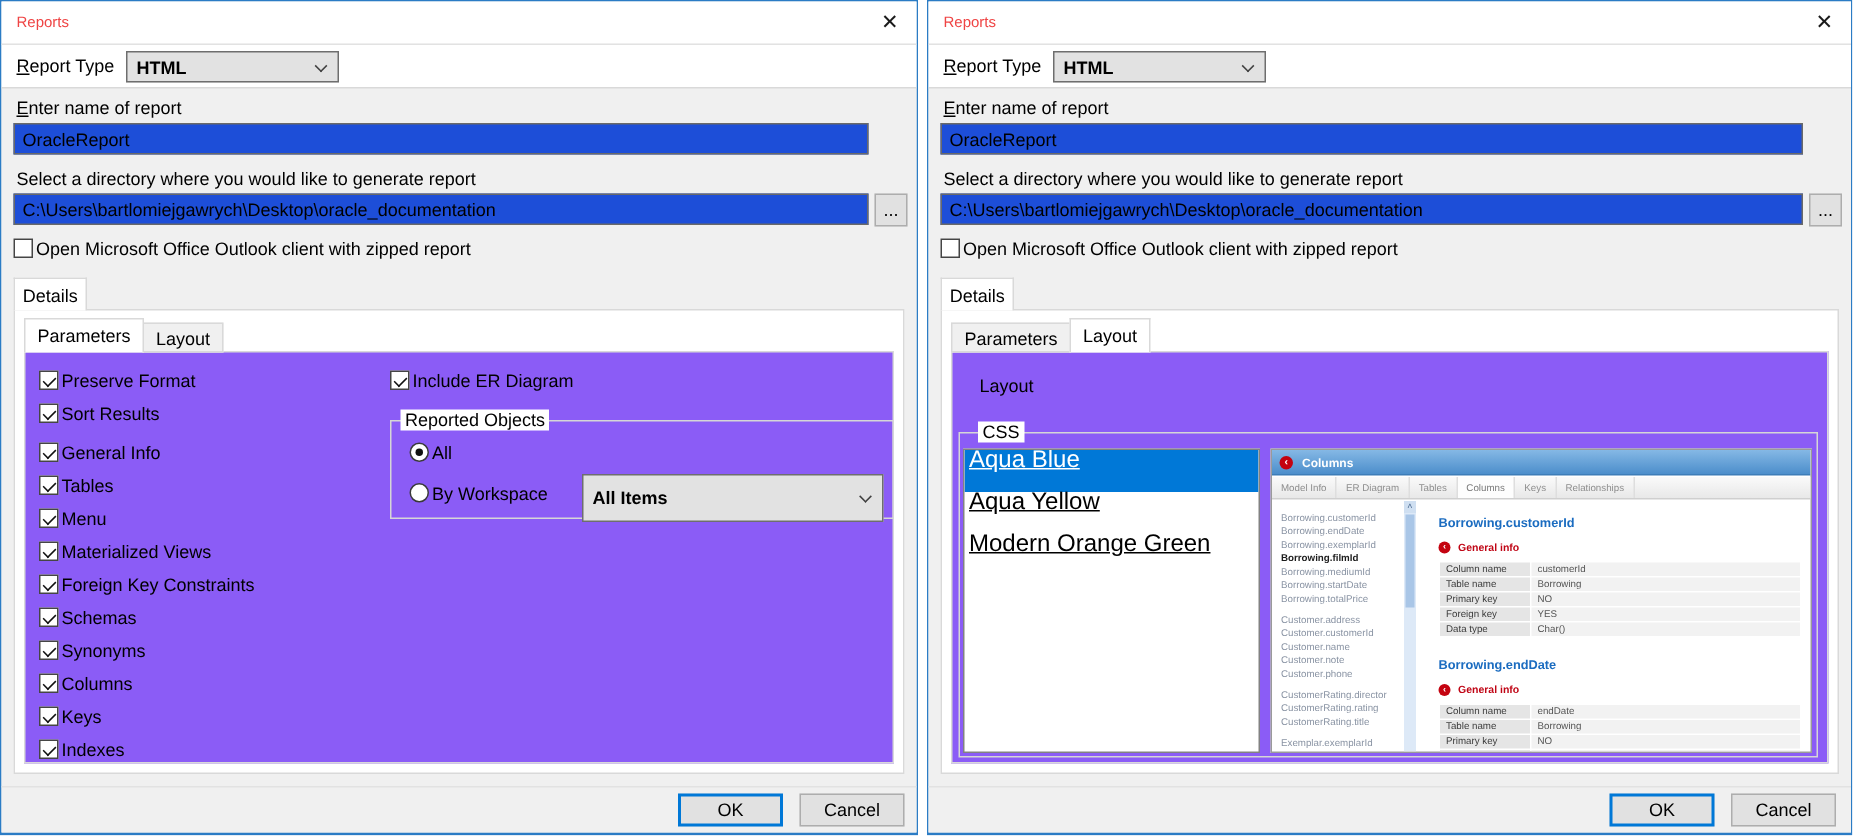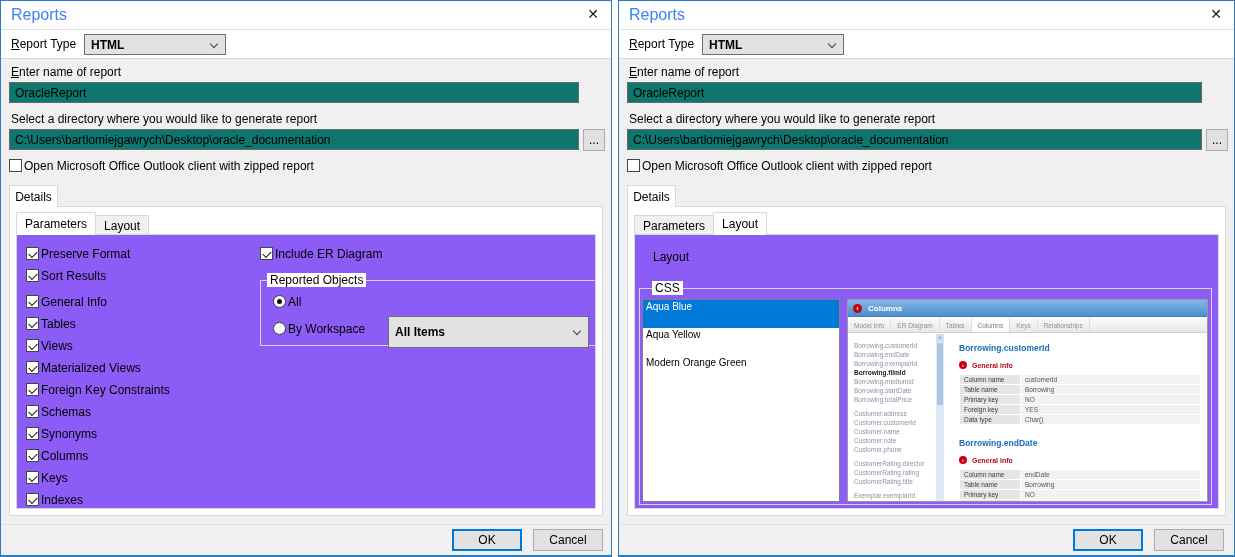--- a/index.html
+++ b/index.html
@@ -5,42 +5,42 @@
   * { margin:0; padding:0; box-sizing:border-box; }
   html,body { background:#ffffff; }
   body { font-family:"Liberation Sans", sans-serif; font-size:12px; color:#000; }
   .stage { position:relative; width:1235px; height:557px; background:#fff; overflow:hidden; }
 
   
   .dialog { position:absolute; top:0; height:557px; background:#f0f0f0;
             border:1px solid #2b7cc5; border-bottom-width:2px; }
   .titlebar { position:absolute; top:0; left:0; right:0; height:28px; background:#fff;
               display:flex; align-items:center; padding:0 10px; }
-  .titlebar .title { font-size:16px; color:#3b82f6; }
+  .titlebar .title { font-size:10px; color:#ef4444; }
   .close-x { position:absolute; right:12px; top:5px; font-size:14px; color:#1a1a1a;
              line-height:16px; cursor:default; }
   .typebar { position:absolute; top:28px; left:0; right:0; height:29px; background:#fff;
              border-top:1px solid #e2e2e2; }
   .typebar .lbl { position:absolute; left:10px; top:7px; }
   .ak { text-decoration:underline; }
   .combo { background:#e2e2e2; border:1px solid #6e6e6e; position:relative;
            display:flex; align-items:center; padding:0 6px; font-size:12px;font-weight:bold; }
   .chev { position:absolute; right:8px; top:50%; width:6px; height:6px;
           border-right:1px solid #404040; border-bottom:1px solid #404040;
           transform:translateY(-68%) rotate(45deg); }
   .dlgbody { position:absolute; top:57px; left:0; right:0; bottom:31px; background:#f0f0f0;
              border-top:1px solid #d9d9d9; }
   .footer { position:absolute; left:0; right:0; bottom:0; height:31px; background:#f0f0f0;
             border-top:1px solid #e2e2e2; }
   .btn { position:absolute; top:4px; height:22px; width:70px; background:#e1e1e1;
          border:1px solid #adadad; display:flex; align-items:center; justify-content:center;
          font-size:12px; }
   .btn.default { border:2px solid #0078d7; }
 
-  .field { background:#0f766e; border:1px solid #696969; font-family:inherit; font-size:12px;
+  .field { background:#1d4ed8; border:1px solid #696969; font-family:inherit; font-size:12px;
            padding:0 5px; color:#000; }
   input.field { outline:none; }
 
   .cb { width:13px; height:13px; background:#fff; border:1px solid #454545;
         display:inline-block; position:relative; flex:none; }
   .cb.checked::after { content:''; position:absolute; left:2px; top:2.5px; width:7px; height:4px;
         border-left:1.7px solid #111; border-bottom:1.7px solid #111; transform:rotate(-45deg); }
   .radio { width:13px; height:13px; background:#fff; border:1px solid #3a3a3a; border-radius:50%;
         display:inline-block; position:relative; flex:none; }
   .radio.selected::after { content:''; position:absolute; left:3px; top:3px; width:5px; height:5px;
@@ -70,21 +70,21 @@
   .gb-row-all { position:absolute; left:12px; top:13px; }
   .gb-row-ws  { position:absolute; left:12px; top:40px; }
   .ws-combo { position:absolute; left:127px; top:35px; width:201px; height:32px; }
 
   
   .layout-lbl { position:absolute; left:18px; top:15px; }
   .layout-combo { position:absolute; left:74px; top:10px; width:146px; height:22px; }
   .cssgroup { position:absolute; left:4px; right:6px; top:53px; bottom:3px; border:1px solid #d6d6d6; }
   .csslist { position:absolute; left:2px; top:10px; bottom:2px; width:198px; background:#fff;
         border:1px solid #828282; overflow:hidden; }
-  .cssitem { height:28px; line-height:14px; padding-left:3px; font-size:10px; }
+  .cssitem { height:28px; line-height:14px; padding-left:3px; font-size:16px;text-decoration:underline; }
   .cssitem.selected { background:#0078d7; color:#fff; }
 
   
   .preview { position:absolute; left:207px; right:3px; top:10px; bottom:2px; background:#fff;
         border:1px solid #9a9a9a; overflow:hidden; }
   .pv-header { position:absolute; top:0; left:0; right:0; height:17px;
         background:linear-gradient(#85b8e5,#4c8ecb); border-bottom:1px solid #3d7db8;
         display:flex; align-items:center; padding-left:5px; }
   .pv-circle { width:9px; height:9px; border-radius:50%; background:#c40310; color:#fff;
         font-size:7px; line-height:9px; text-align:center; font-weight:bold; flex:none; }
@@ -164,21 +164,21 @@
             <div class="ckrow">
                 <span class="cb checked"></span>
                 <span>General Info</span>
               </div>
             <div class="ckrow">
                 <span class="cb checked"></span>
                 <span>Tables</span>
               </div>
             <div class="ckrow">
                 <span class="cb checked"></span>
-                <span>Views</span>
+                <span>Menu</span>
               </div>
             <div class="ckrow">
                 <span class="cb checked"></span>
                 <span>Materialized Views</span>
               </div>
             <div class="ckrow">
                 <span class="cb checked"></span>
                 <span>Foreign Key Constraints</span>
               </div>
             <div class="ckrow">

